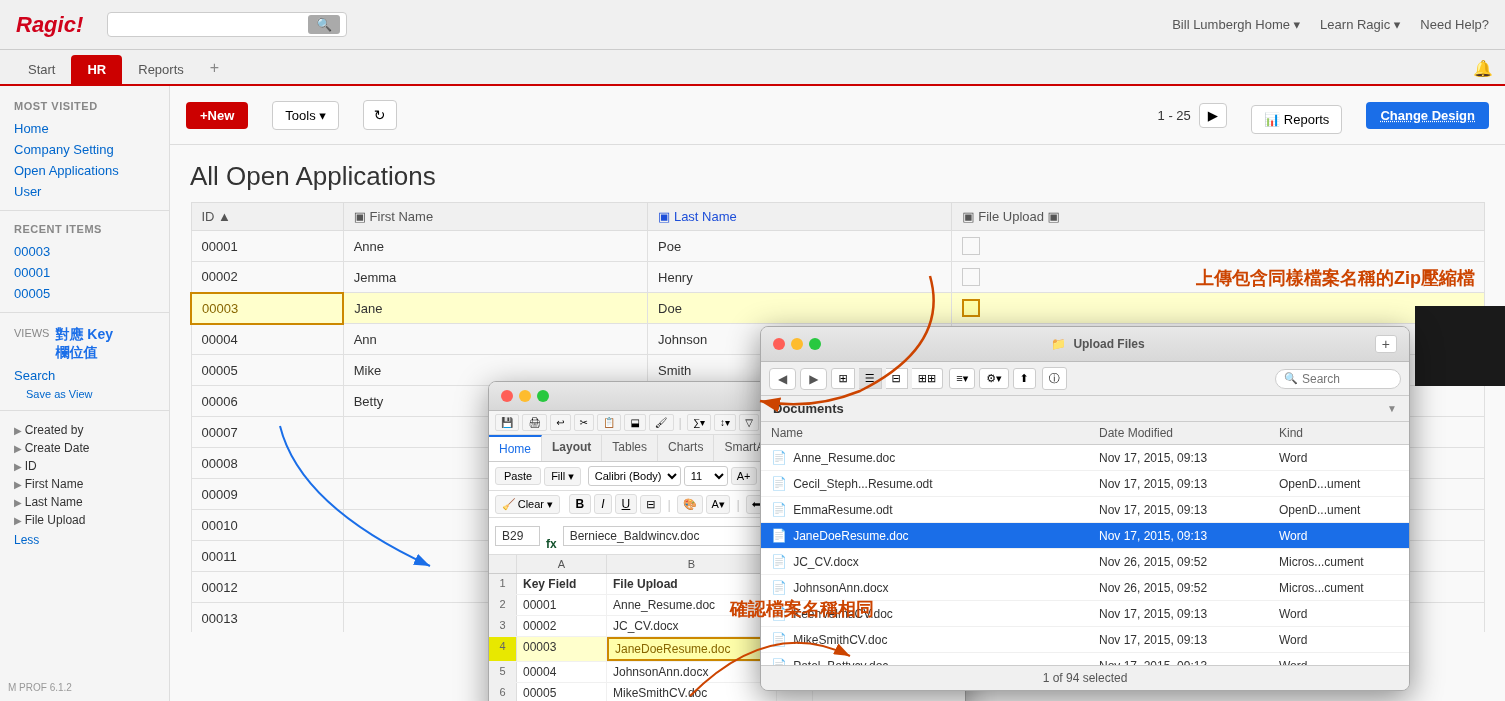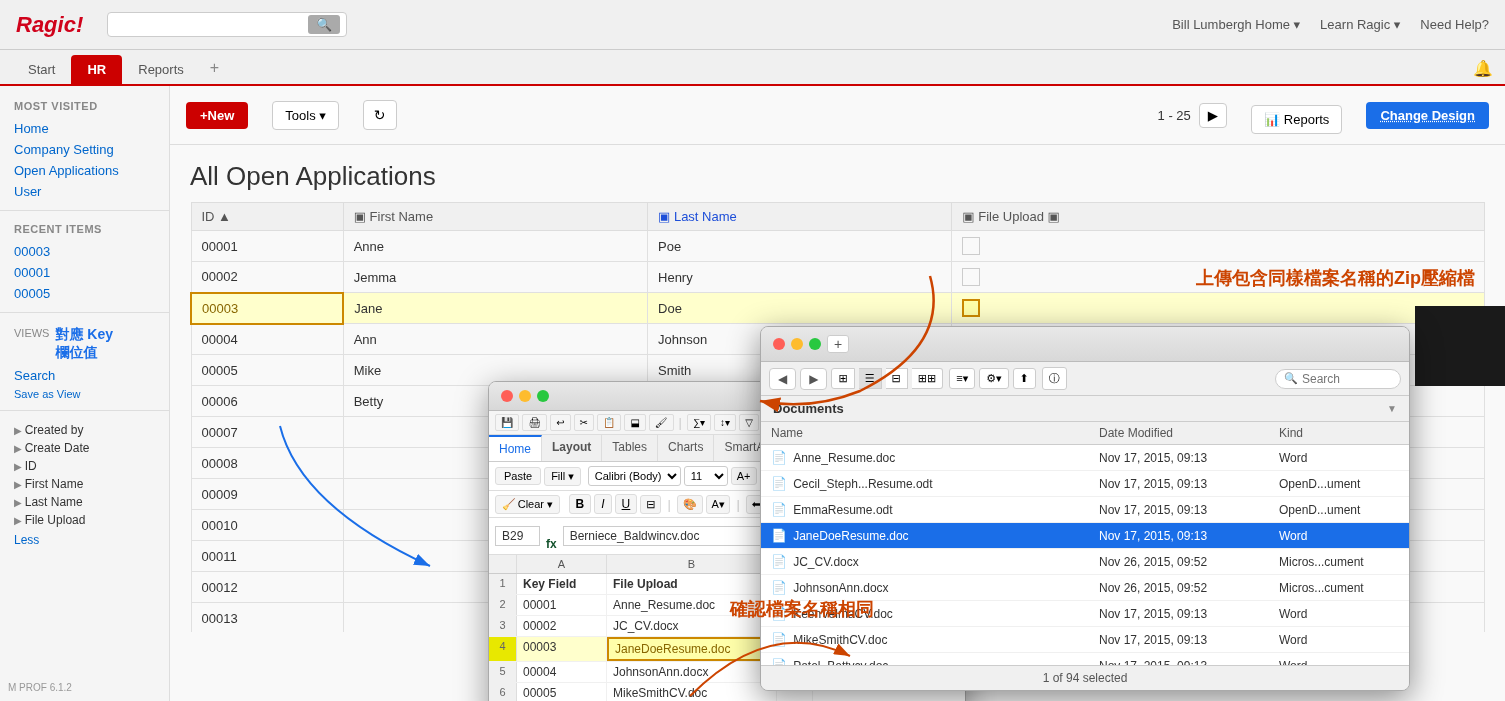--- a/index.html
+++ b/index.html
@@ -49,21 +49,21 @@
 
     <div style="padding:4px 14px; display:flex; align-items:flex-start; gap:6px;">
       <span style="color:#888; font-size:11px; text-transform:uppercase; margin-top:2px;">Views</span>
       <div style="display:flex; flex-direction:column; line-height:1.3;">
         <span style="color:#1a6ee8; font-size:14px; font-weight:bold;">對應 Key</span>
         <span style="color:#1a6ee8; font-size:14px; font-weight:bold;">欄位值</span>
       </div>
     </div>
 
     <a style="display:block; padding:3px 14px; color:#0066cc; font-size:13px; cursor:pointer;">Search</a>
-    <a style="display:block; padding:2px 14px; color:#0066cc; font-size:11px; cursor:pointer;">Save as View</a>
+    <a style="display:block; padding:2px 26px; color:#0066cc; font-size:11px; cursor:pointer;">Save as View</a>
 
     <div style="height:1px; background:#ddd; margin:8px 0;"></div>
 
     <div style="padding:2px 14px;">
       <div style="display:flex; align-items:center; gap:3px; padding:2px 0; cursor:pointer; font-size:12px;">
         <span style="color:#888; font-size:10px;">▶</span>
         <span>Created by</span>
       </div>
       <div style="display:flex; align-items:center; gap:3px; padding:2px 0; cursor:pointer; font-size:12px;">
         <span style="color:#888; font-size:10px;">▶</span>
@@ -222,20 +222,24 @@
     </svg>
 
     <div style="position:absolute; top:220px; right:0; width:90px; height:80px; background:#1a1a1a; z-index:5;"></div>
 
     <div style="position:absolute; top:240px; left:590px; width:650px; background:#e8e8e8; border-radius:8px; box-shadow:0 8px 32px rgba(0,0,0,0.45); z-index:20; overflow:hidden; border:1px solid #aaa;">
 
       <div style="background:linear-gradient(#e8e8e8,#d8d8d8); padding:8px 12px; display:flex; align-items:center; gap:6px; border-bottom:1px solid #bbb;">
         <span style="width:12px;height:12px;border-radius:50%;background:#ff5f57;display:inline-block;cursor:pointer;"></span>
         <span style="width:12px;height:12px;border-radius:50%;background:#febc2e;display:inline-block;cursor:pointer;"></span>
         <span style="width:12px;height:12px;border-radius:50%;background:#28c840;display:inline-block;cursor:pointer;"></span>
+        <span style="flex:1;text-align:center;font-size:12px;color:#555;font-weight:bold;">
+          <span style="color:#5b9bd5;margin-right:4px;">📁</span>
+          <span>Upload Files</span>
+        </span>
         <span style="background:white;border:1px solid #ccc;border-radius:3px;padding:0 6px;font-size:14px;cursor:pointer;color:#555;">+</span>
       </div>
 
       <div style="display:flex; align-items:center; padding:5px 8px; gap:4px; border-bottom:1px solid #ccc; background:#f0f0f0;">
         <button style="background:white;border:1px solid #ccc;border-radius:4px;padding:3px 8px;cursor:pointer;font-size:12px;color:#555;">◀</button>
         <button style="background:white;border:1px solid #ccc;border-radius:4px;padding:3px 8px;cursor:pointer;font-size:12px;color:#555;">▶</button>
         <button style="background:white;border:1px solid #ccc;border-radius:3px 0 0 3px;padding:3px 6px;font-size:11px;cursor:pointer;">⊞</button>
         <button style="background:#ddd;border:1px solid #ccc;border-radius:0;padding:3px 6px;font-size:11px;cursor:pointer;border-left:none;">☰</button>
         <button style="background:white;border:1px solid #ccc;padding:3px 6px;font-size:11px;cursor:pointer;border-left:none;">⊟</button>
         <button style="background:white;border:1px solid #ccc;border-radius:0 3px 3px 0;padding:3px 6px;font-size:11px;cursor:pointer;border-left:none;">⊞⊞</button>

